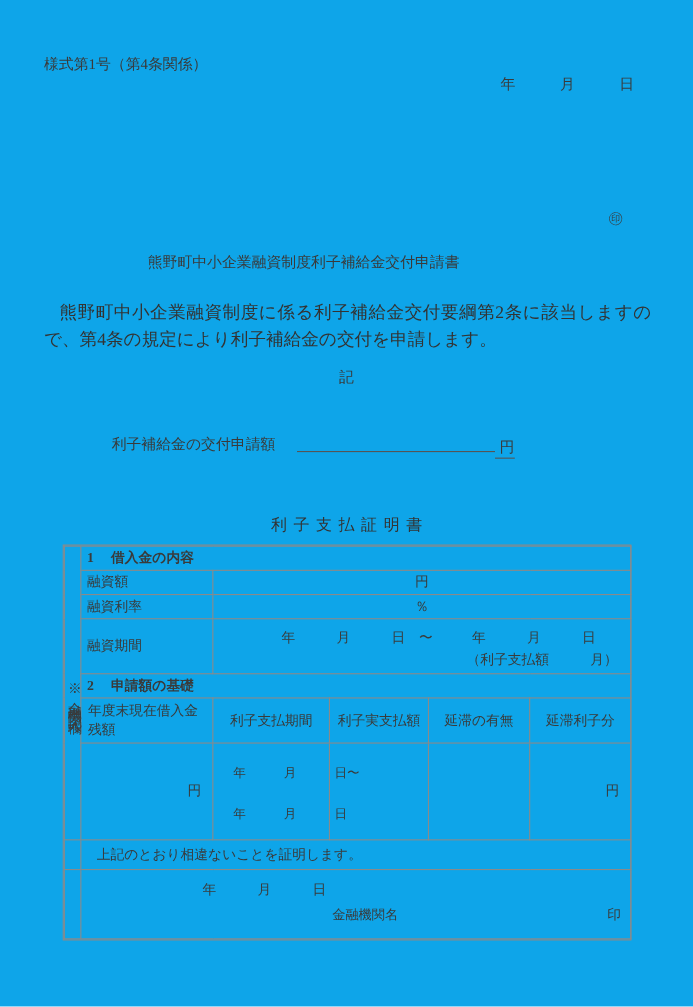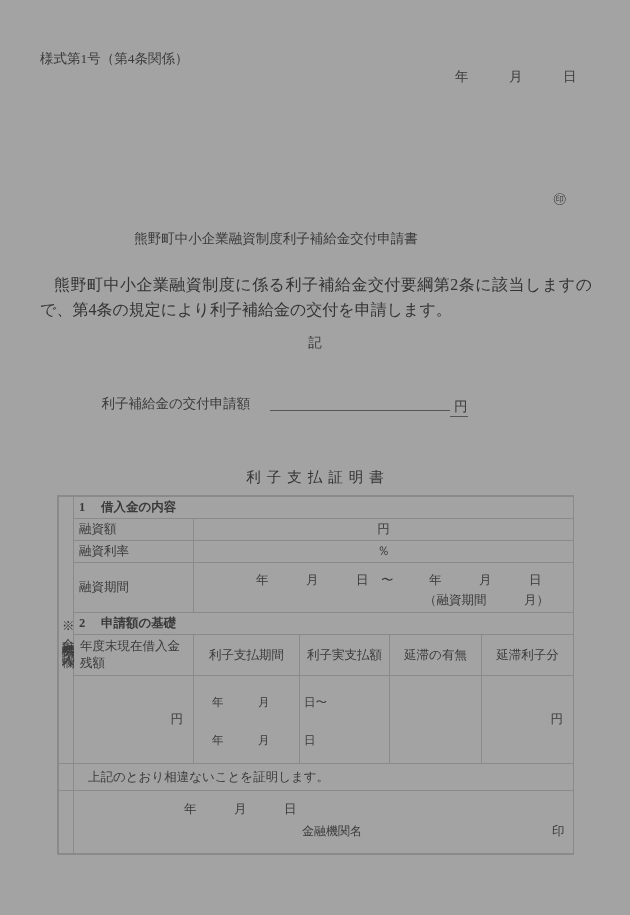--- a/index.html
+++ b/index.html
@@ -8,21 +8,21 @@
     background: #ffffff;
   }
   body {
     font-family: "Liberation Serif", "DejaVu Serif", serif;
     color: #333333;
   }
   #page {
     position: relative;
     width: 630px;
     height: 915px;
-    background: #a3a3a3;
+    background: #0ea5e9;
     overflow: hidden;
   }
   .abs { position: absolute; }
 
   .doc-text {
     font-size: 13.5px;
     line-height: 1.0;
     white-space: pre;
     color: #3a3a3a;
   }
@@ -182,21 +182,21 @@
         <tr>
           <td class="rowlabel">融資利率</td>
           <td class="centerval" colspan="4">％</td>
         </tr>
         <tr>
           <td class="rowlabel">融資期間</td>
           <td class="period-cell" colspan="4">
             <div class="period-inner">
               <span class="p-a">年　　　月　　　日　〜</span>
               <span class="p-b">年　　　月　　　日</span>
-              <span class="p-c">（融資期間　　　月）</span>
+              <span class="p-c">（利子支払額　　　月）</span>
             </div>
           </td>
         </tr>
         <tr>
           <td class="sec-head" colspan="5">
             <span class="num">2</span><span>申請額の基礎</span>
           </td>
         </tr>
         <tr>
           <td class="colhead colhead-left">

